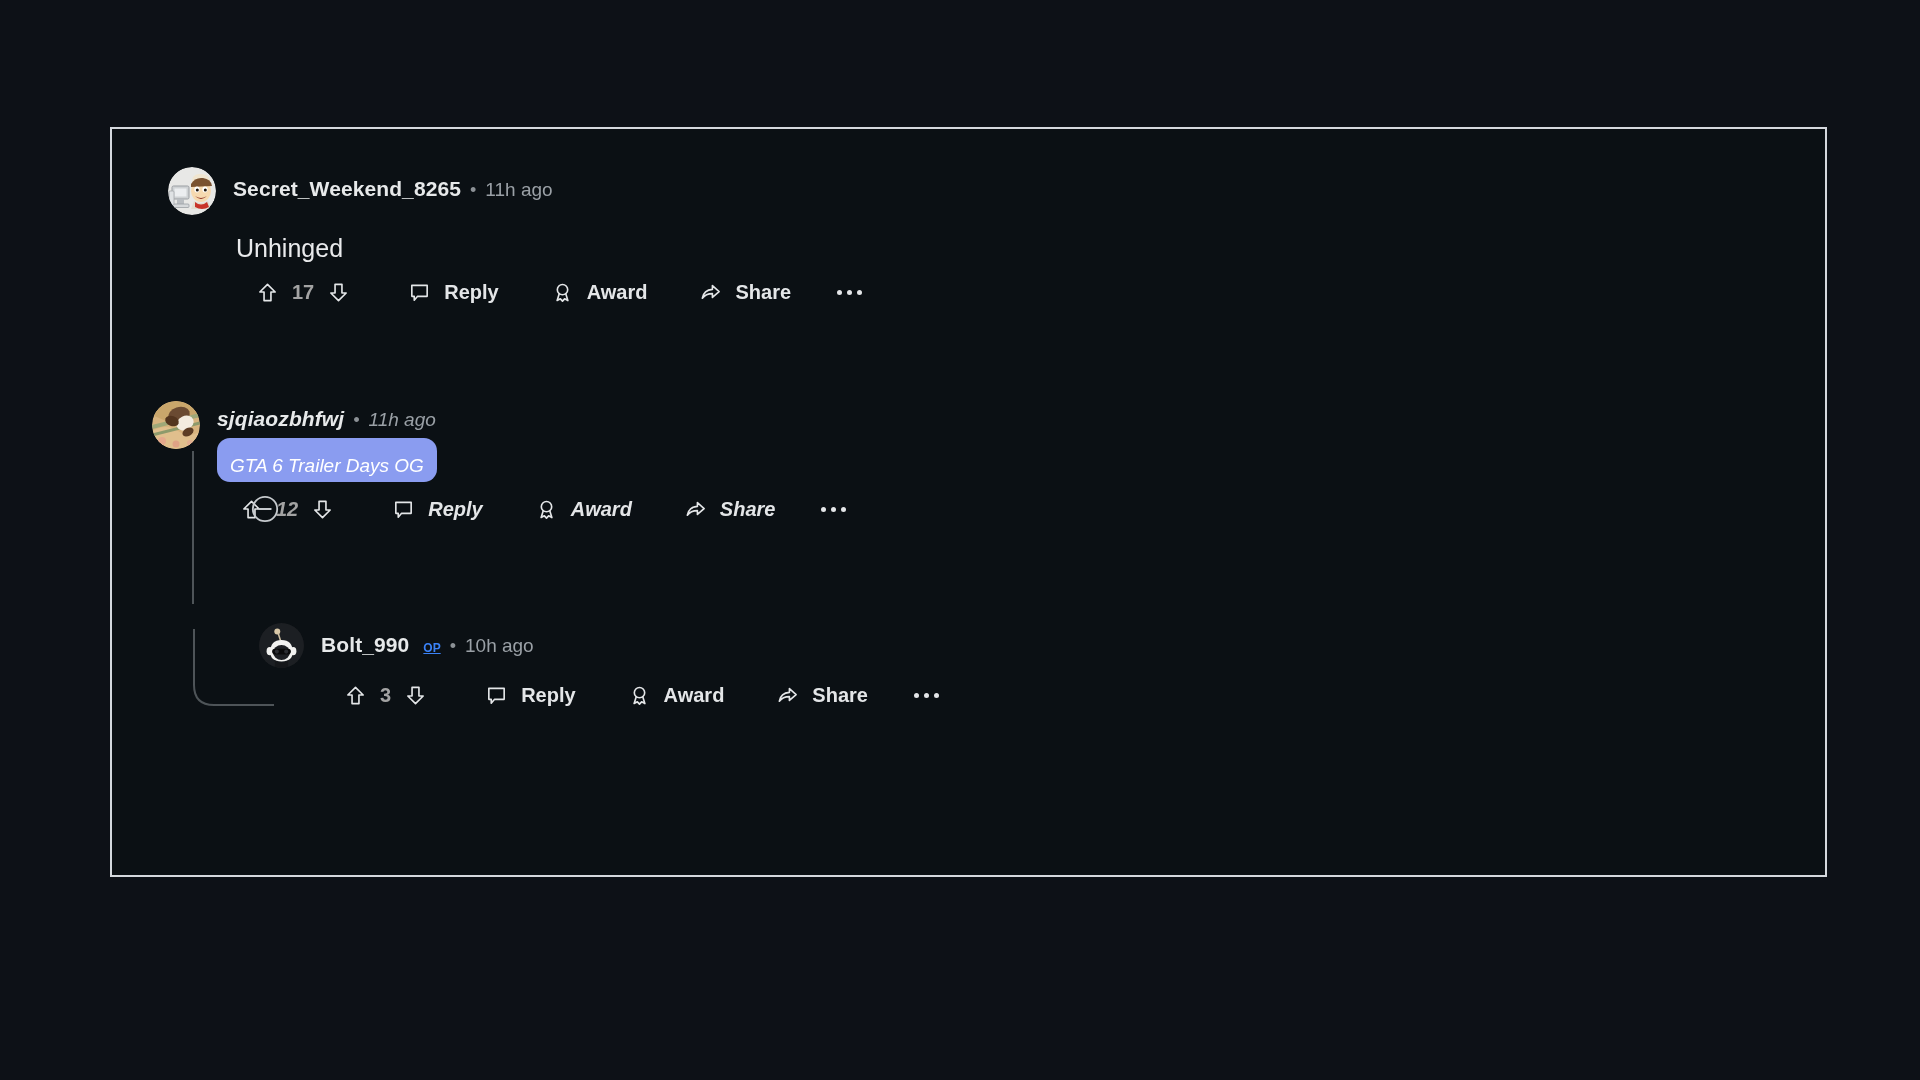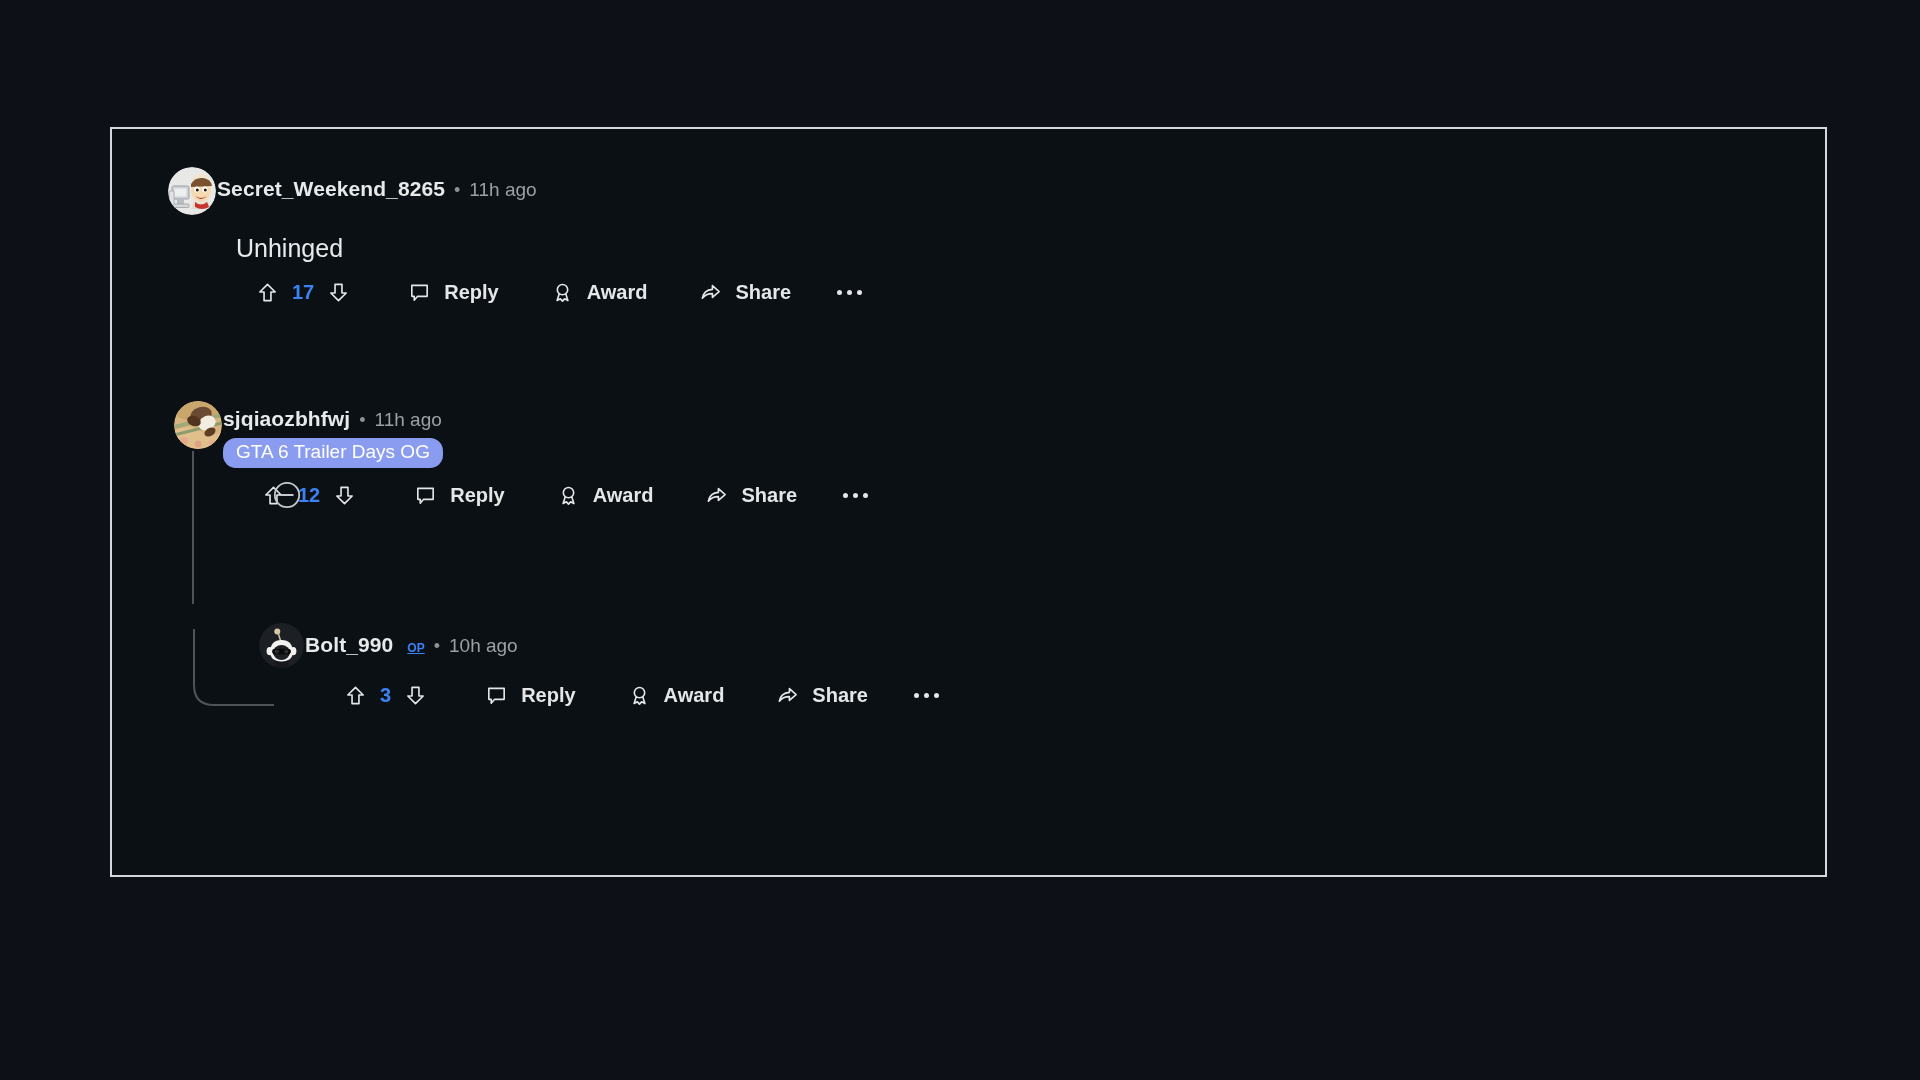--- a/index.html
+++ b/index.html
@@ -25,21 +25,21 @@
     border: 2px solid #d4d8dd;
     background: #0b1014;
     box-sizing: border-box;
   }
 
   
   .comment {
     position: absolute;
   }
   #comment-1 { left: 56px;  top: 38px;  width: 1600px; }
-  #comment-2 { left: 62px;  top: 272px; width: 1600px; }
+  #comment-2 { left: 40px;  top: 272px; width: 1600px; font-style: italic; }
   #comment-3 { left: 147px; top: 494px; width: 1500px; }
 
   
   .c-header {
     display: flex;
     align-items: flex-start;
     position: relative;
   }
   .avatar {
     width: 48px;
@@ -51,21 +51,21 @@
     background: #1b1f23;
   }
   .avatar.small {
     width: 45px;
     height: 45px;
     flex: 0 0 45px;
   }
   .avatar svg { display: block; width: 100%; height: 100%; }
 
   .meta {
-    margin-left: 1px;
+    margin-left: 17px;
     padding-top: 10px;
   }
   .meta.tight { padding-top: 6px; }
   .meta-line {
     display: flex;
     align-items: baseline;
     white-space: nowrap;
   }
   .uname {
     font-size: 21px;
@@ -90,21 +90,21 @@
     color: #9aa0a6;
     font-weight: 400;
   }
   .flair {
     display: inline-block;
     margin-top: 7px;
     background: #8a9cf0;
     color: #ffffff;
     font-size: 19px;
     font-weight: 400;
-    padding: 3px 13px 5px 13px;
+    padding: 17px 13px 5px 13px;
     border-radius: 13px;
     line-height: 1.15;
   }
 
   
   .c-body {
     font-size: 25px;
     color: #e9eaec;
     font-weight: 400;
     line-height: 1.3;
@@ -130,21 +130,21 @@
     font-size: 20px;
     font-weight: 700;
   }
   .vote {
     display: flex;
     align-items: center;
   }
   .vote .score {
     font-size: 20px;
     font-weight: 700;
-    color: #3b82f6;
+    color: #a3a3a3;
     margin: 0 13px;
     min-width: 10px;
     text-align: center;
   }
   .act-ico {
     display: inline-flex;
     align-items: center;
     justify-content: center;
   }
   .act-ico svg { display: block; }

